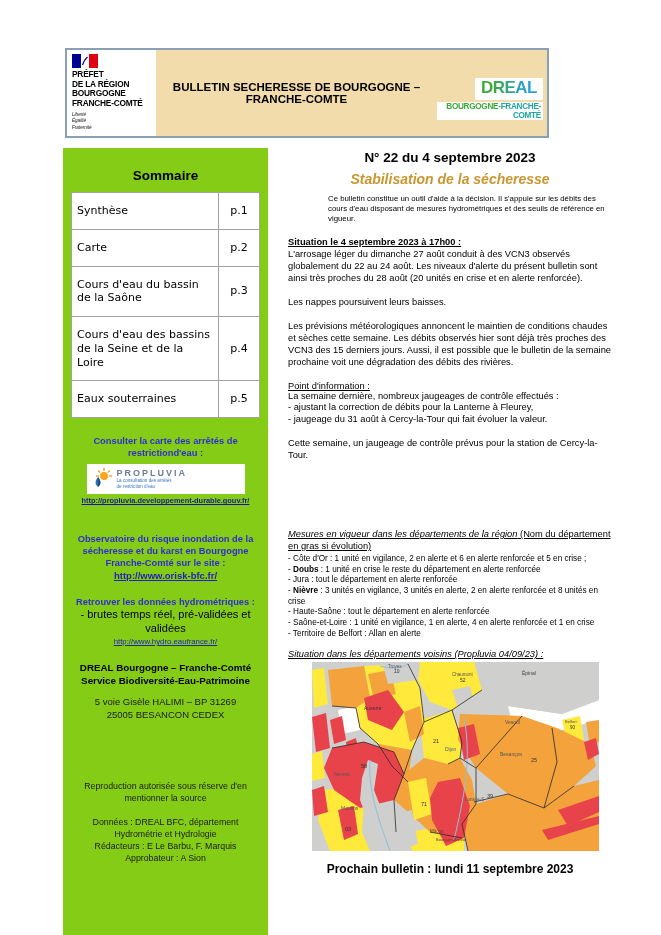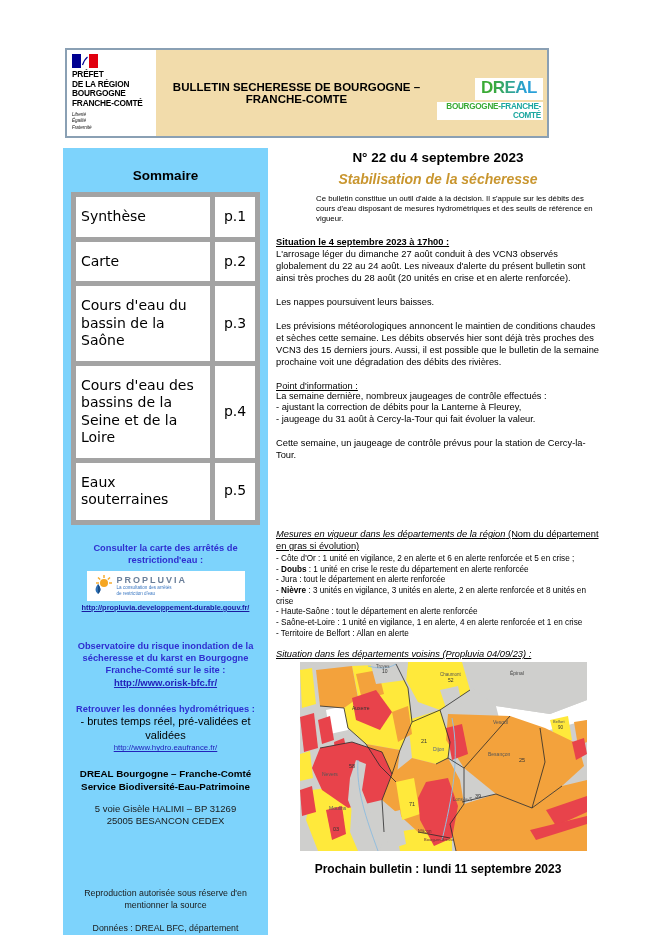--- a/index.html
+++ b/index.html
@@ -21,25 +21,25 @@
   .dreal-name{font-weight:bold;font-size:17px;letter-spacing:-0.5px;
               background:linear-gradient(90deg,#3aaa35 20%,#29a0d8 80%);
               -webkit-background-clip:text;background-clip:text;color:transparent;}
   .dreal-region{display:inline-block;background:#fff;margin-top:2px;padding:0 2px;
               font-weight:bold;font-size:8.2px;letter-spacing:-0.3px;
               background-color:#fff;}
   .dreal-region .g{color:#3aaa35;} .dreal-region .t{color:#1ba7a0;}
 
   
   .sidebar{position:absolute;left:63px;top:148px;width:205px;height:788px;
-           background:#7dd3fc;text-align:center;box-sizing:border-box;padding:0 8px;}
+           background:#84cc16;text-align:center;box-sizing:border-box;padding:0 8px;}
   .sommaire-title{font-weight:bold;font-size:13.5px;margin-top:20px;}
   table.toc{border-collapse:collapse;width:100%;background:#fff;margin-top:9px;
             font-family:"DejaVu Sans",sans-serif;}
-  table.toc td{border:5px solid #a3a3a3;font-size:14px;padding:11px 5px;text-align:left;
+  table.toc td{border:1px solid #a3a3a3;font-size:11px;padding:11px 5px;text-align:left;
                line-height:1.25;}
   table.toc td.toc-page{width:30px;text-align:center;}
   .blue-head{color:#2f2fd0;font-weight:bold;font-size:9.3px;line-height:1.3;}
   .consulter{margin-top:17px;}
   .propluvia-logo{background:#fff;width:158px;margin:5px auto 2px;display:flex;
                   align-items:center;padding:3px 4px;box-sizing:border-box;text-align:left;}
   .propluvia-text{margin-left:4px;}
   .propluvia-title{font-weight:bold;font-size:9px;letter-spacing:2px;color:#6b7f99;}
   .propluvia-sub{font-size:4.6px;color:#3a77c2;line-height:1.25;}
   .link{color:#2222bb;font-weight:bold;text-decoration:underline;display:block;}
@@ -49,21 +49,21 @@
   .hydro{margin-top:15px;}
   .hydro-text{font-size:11px;line-height:1.25;color:#000;font-weight:normal;}
   .hydro-link{font-size:7.8px;font-weight:normal;margin-top:1px;}
   .address{margin-top:16px;}
   .addr-org{font-weight:bold;font-size:9.8px;line-height:1.3;}
   .addr-lines{font-size:9.5px;line-height:1.3;margin-top:9px;color:#1a1a1a;}
   .side-footer{margin-top:60px;font-size:8.8px;line-height:1.35;color:#1a1a1a;}
   .side-footer .blk{margin-top:12px;}
 
   
-  .main{position:absolute;left:276px;top:150px;width:324px;}
+  .main{position:absolute;left:288px;top:150px;width:324px;}
   .issue{font-weight:bold;font-size:13.5px;text-align:center;}
   .headline{font-weight:bold;font-style:italic;font-size:14px;color:#c9962f;
             text-align:center;margin-top:6px;}
   .intro{font-size:7.8px;line-height:1.3;margin-top:7px;margin-left:40px;}
   .sit-heading{font-weight:bold;font-size:9.3px;text-decoration:underline;margin-top:13px;}
   .para{font-size:9.3px;line-height:1.28;margin-top:2px;}
   .para+.para{margin-top:12px;}
   .point-heading{font-size:9.3px;text-decoration:underline;margin-top:12px;}
   .point-line{font-size:9.3px;line-height:1.28;}
   .point-para{font-size:9.3px;line-height:1.28;margin-top:12px;}

